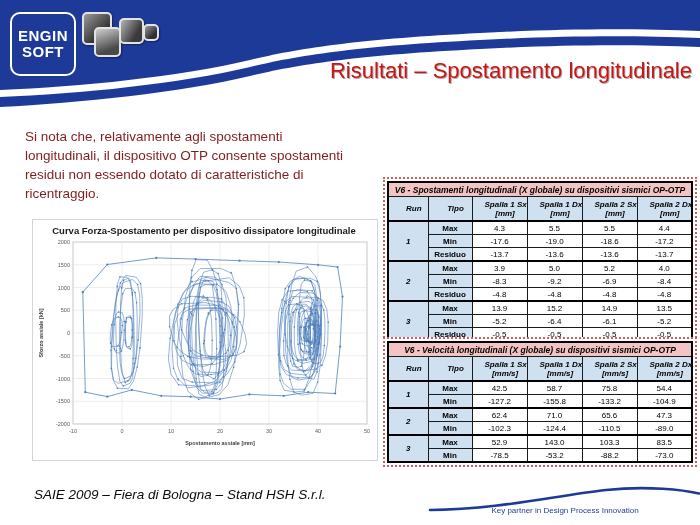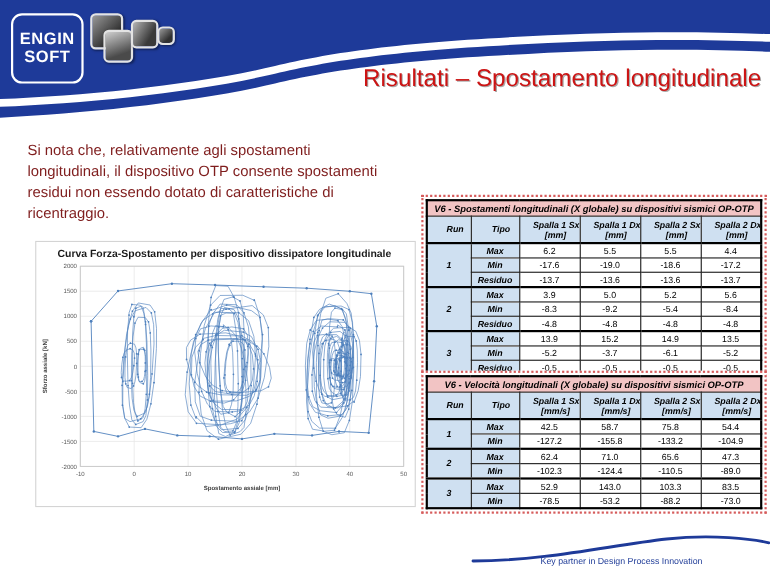--- a/index.html
+++ b/index.html
@@ -38,21 +38,21 @@
   .tw2{top:337px;}
   table.dtable{width:100%;border-collapse:collapse;table-layout:fixed;
         font-size:8px;color:#000;}
   table.dtable td{border:1px solid #1a1a1a;text-align:center;padding:0 1px;
         height:12px;overflow:hidden;white-space:nowrap;}
   table.dtable td.ttl{background:#f2c4c4;font-weight:bold;font-style:italic;
         font-size:8.5px;height:13px;}
   table.dtable td.hcell{background:#cfe0f1;font-weight:bold;font-style:italic;
         font-size:8px;height:23px;padding-left:12px;}
   table.dtable td.runc{background:#cfe0f1;font-weight:bold;font-style:italic;}
-  table.dtable td.tipoc{background:#cfe0f1;font-weight:bold;font-style:italic;}
+  table.dtable td.tipoc{background:#cfe0f1;font-weight:bold;}
   table.dtable td.valc{background:#fff;}
   table.dtable tr.gstart td{border-top:2px solid #000;}
   table.dtable{border:2px solid #000;}
   .colRun{width:40px;} .colTipo{width:44px;}
 
   
   .footer{position:absolute;top:487px;left:34px;font-size:13.5px;font-style:italic;
         color:#0a0a0a;white-space:nowrap;}
   .tagline{position:absolute;right:0;bottom:6px;width:272px;height:42px;}
 </style>
@@ -590,21 +590,21 @@
               <div>[mm]</div>
             </td>
             <td class="hcell">
               <div>Spalla 2 Dx</div>
               <div>[mm]</div>
             </td>
           </tr>
           <tr class="gstart">
             <td class="runc" rowspan="3">1</td>
             <td class="tipoc">Max</td>
-            <td class="valc">6.2</td>
+            <td class="valc">4.3</td>
             <td class="valc">5.5</td>
             <td class="valc">5.5</td>
             <td class="valc">4.4</td>
           </tr>
           <tr>
             <td class="tipoc">Min</td>
             <td class="valc">-17.6</td>
             <td class="valc">-19.0</td>
             <td class="valc">-18.6</td>
             <td class="valc">-17.2</td>
@@ -615,48 +615,48 @@
             <td class="valc">-13.6</td>
             <td class="valc">-13.6</td>
             <td class="valc">-13.7</td>
           </tr>
           <tr class="gstart">
             <td class="runc" rowspan="3">2</td>
             <td class="tipoc">Max</td>
             <td class="valc">3.9</td>
             <td class="valc">5.0</td>
             <td class="valc">5.2</td>
-            <td class="valc">5.6</td>
+            <td class="valc">4.0</td>
           </tr>
           <tr>
             <td class="tipoc">Min</td>
             <td class="valc">-8.3</td>
             <td class="valc">-9.2</td>
-            <td class="valc">-5.4</td>
+            <td class="valc">-6.9</td>
             <td class="valc">-8.4</td>
           </tr>
           <tr>
             <td class="tipoc">Residuo</td>
             <td class="valc">-4.8</td>
             <td class="valc">-4.8</td>
             <td class="valc">-4.8</td>
             <td class="valc">-4.8</td>
           </tr>
           <tr class="gstart">
             <td class="runc" rowspan="3">3</td>
             <td class="tipoc">Max</td>
             <td class="valc">13.9</td>
             <td class="valc">15.2</td>
             <td class="valc">14.9</td>
             <td class="valc">13.5</td>
           </tr>
           <tr>
             <td class="tipoc">Min</td>
             <td class="valc">-5.2</td>
-            <td class="valc">-3.7</td>
+            <td class="valc">-6.4</td>
             <td class="valc">-6.1</td>
             <td class="valc">-5.2</td>
           </tr>
           <tr>
             <td class="tipoc">Residuo</td>
             <td class="valc">-0.5</td>
             <td class="valc">-0.5</td>
             <td class="valc">-0.5</td>
             <td class="valc">-0.5</td>
           </tr>
@@ -739,19 +739,20 @@
             <td class="tipoc">Min</td>
             <td class="valc">-78.5</td>
             <td class="valc">-53.2</td>
             <td class="valc">-88.2</td>
             <td class="valc">-73.0</td>
           </tr>
         </tbody>
       </table>
     </div>
 
+  <div class="footer">SAIE 2009 – Fiera di Bologna – Stand HSH S.r.l.</div>
 
   <svg class="tagline" viewBox="0 0 272 42">
     <path d="M2,33 C70,32.5 125,19 178,13 C220,8.5 256,13 271,16.5" fill="none" stroke="#1e3a99" stroke-width="2.6" stroke-linecap="round"></path>
     <text x="137" y="36" text-anchor="middle" font-size="8" fill="#24409a">Key partner in Design Process Innovation</text>
   </svg>
 
 </div>
 
 </body></html>

